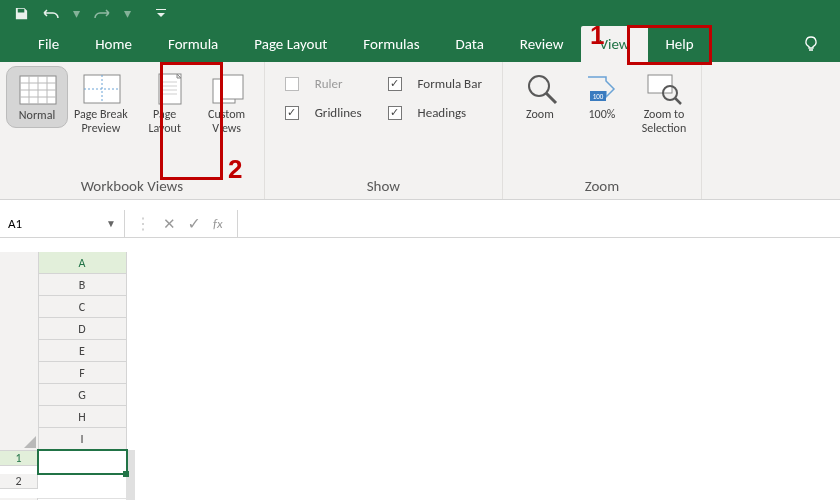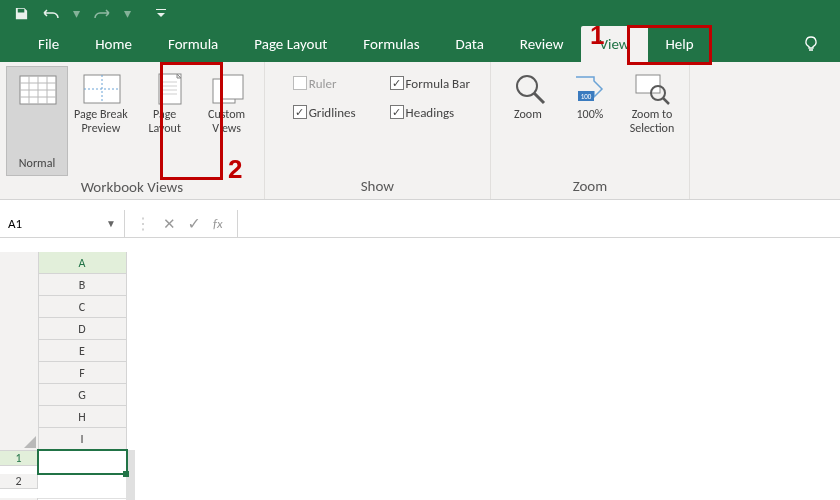--- a/index.html
+++ b/index.html
@@ -8,25 +8,25 @@
 .titlebar .icon-btn { color: #fff; opacity: .9; padding: 0 6px; font-size: 14px; cursor: pointer; }
 .tabbar { background: #217346; height: 36px; display: flex; align-items: stretch; padding: 0 20px; }
 .tab { color: #fff; padding: 0 18px; display: flex; align-items: center; font-size: 15px; cursor: pointer; }
 .tab.active { background: #f3f2f1; color: #217346; border-top-left-radius: 2px; border-top-right-radius: 2px; }
 .tell { margin-left: auto; display: flex; align-items: center; }
 .ribbon { background: #f3f2f1; height: 138px; border-bottom: 1px solid #d4d4d4; display: flex; position: relative; }
 .group { display: flex; flex-direction: column; align-items: center; padding: 4px 6px 2px 6px; border-right: 1px solid #e1dfdd; height: 100%; }
 .group-body { display: flex; flex: 1; align-items: flex-start; }
 .group-label { font-size: 15px; color: #595959; padding: 2px 0; }
 .vbtn { display: flex; flex-direction: column; align-items: center; justify-content: flex-start; padding: 4px 6px; cursor: pointer; min-width: 62px; text-align: center; }
-.vbtn.selected { background: #d5d5d5; border: 1px solid #bcbcbc; border-radius: 0; gap: 48px; }
+.vbtn.selected { background: #d5d5d5; border: 1px solid #bcbcbc; border-radius: 10px; }
 .vbtn .ico { width: 40px; height: 38px; display: flex; align-items: center; justify-content: flex-end; }
 .vbtn .lbl { font-size: 12px; color: #444; line-height: 1.15; }
 .chkcol { display: flex; flex-direction: column; gap: 14px; padding: 10px 8px; }
-.chk { display: flex; font-size: 13px; color: #444; gap: 2px; cursor: pointer; margin-left: 8px; }
+.chk { display: flex; align-items: center; font-size: 13px; color: #444; gap: 16px; cursor: pointer; }
 .chk.disabled { color: #9a9a9a; cursor: default; }
 .chk-box { width: 14px; height: 14px; border: 1px solid #777; display: flex; align-items: center; justify-content: center; font-size: 11px; background: #fff; }
 .chk.disabled .chk-box { border-color: #bbb; }
 .callout { position: absolute; color: #c00000; font-weight: bold; font-size: 26px; font-family: Arial; }
 .redbox { position: absolute; border: 3px solid #c00000; }
 .formula-bar { height: 28px; border-bottom: 1px solid #d4d4d4; display: flex; align-items: stretch; }
 .name-box { width: 125px; border-right: 1px solid #d4d4d4; display: flex; align-items: center; padding: 0 8px; font-size: 13px; }
 .name-box .caret { margin-left: auto; color: #666; font-size: 10px; }
 .fx-icons { display: flex; align-items: center; padding: 0 10px; gap: 12px; color: #999; border-right: 1px solid #d4d4d4; }
 .fx-label { font-style: italic; font-size: 13px; padding-right: 4px; }

